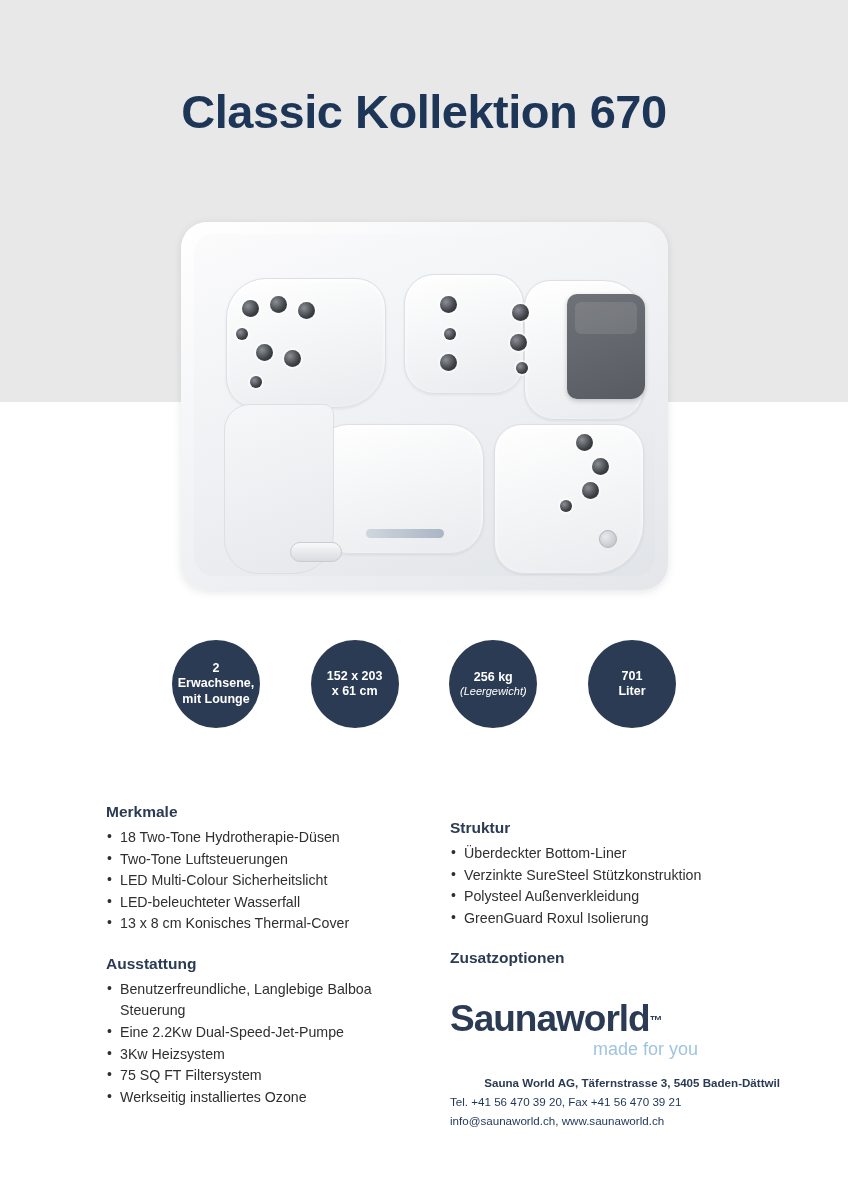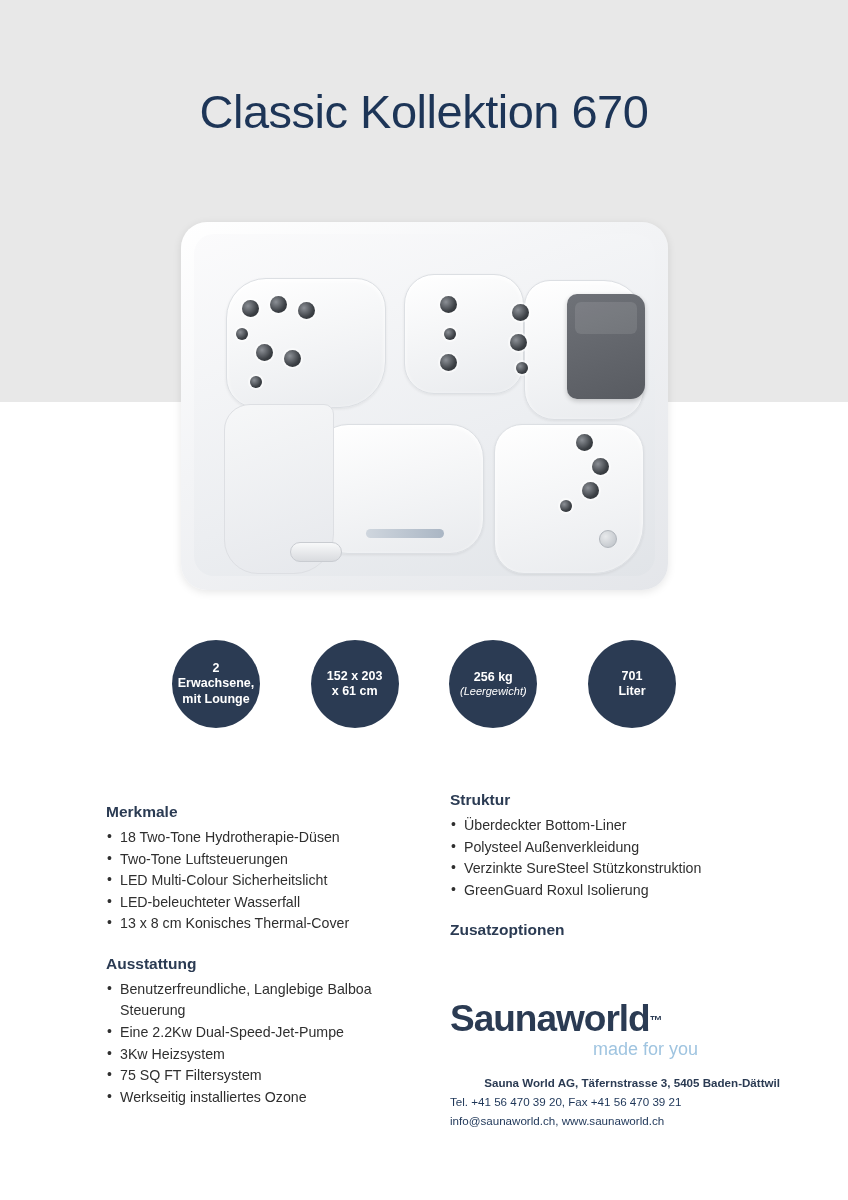--- a/index.html
+++ b/index.html
@@ -24,21 +24,21 @@
     height: 402px;
     background: #e8e8e8;
   }
   .title {
     position: absolute;
     top: 86px;
     left: 0;
     width: 848px;
     text-align: center;
     font-size: 47px;
-    font-weight: normal;
+    font-weight: bold;
     letter-spacing: -0.5px;
     color: #1d3557;
     line-height: 1.1;
   }
   
   .product-image {
     position: absolute;
     top: 222px;
     left: 181px;
     width: 487px;
@@ -155,21 +155,21 @@
   }
   
   .col-left {
     position: absolute;
     top: 803px;
     left: 106px;
     width: 320px;
   }
   .col-right {
     position: absolute;
-    top: 791px;
+    top: 819px;
     left: 450px;
     width: 330px;
   }
   h2.sec {
     font-size: 15.5px;
     font-weight: bold;
     color: #2b3b53;
     margin-bottom: 6px;
   }
   ul.speclist {
@@ -312,22 +312,22 @@
       <li>3Kw Heizsystem</li>
       <li>75 SQ FT Filtersystem</li>
       <li>Werkseitig installiertes Ozone</li>
     </ul>
   </div>
 
   <div class="col-right">
     <h2 class="sec">Struktur</h2>
     <ul class="speclist">
       <li>Überdeckter Bottom-Liner</li>
+      <li>Verzinkte SureSteel Stützkonstruktion</li>
       <li>Polysteel Außenverkleidung</li>
-      <li>Verzinkte SureSteel Stützkonstruktion</li>
       <li>GreenGuard Roxul Isolierung</li>
     </ul>
     <h2 class="sec">Zusatzoptionen</h2>
   </div>
 
   <div class="logo-block">
     <div>
       <span class="logo-word">Sauna</span><span class="logo-word light">world</span><span class="logo-tm">™</span>
     </div>
     <div class="logo-tag">made for you</div>

